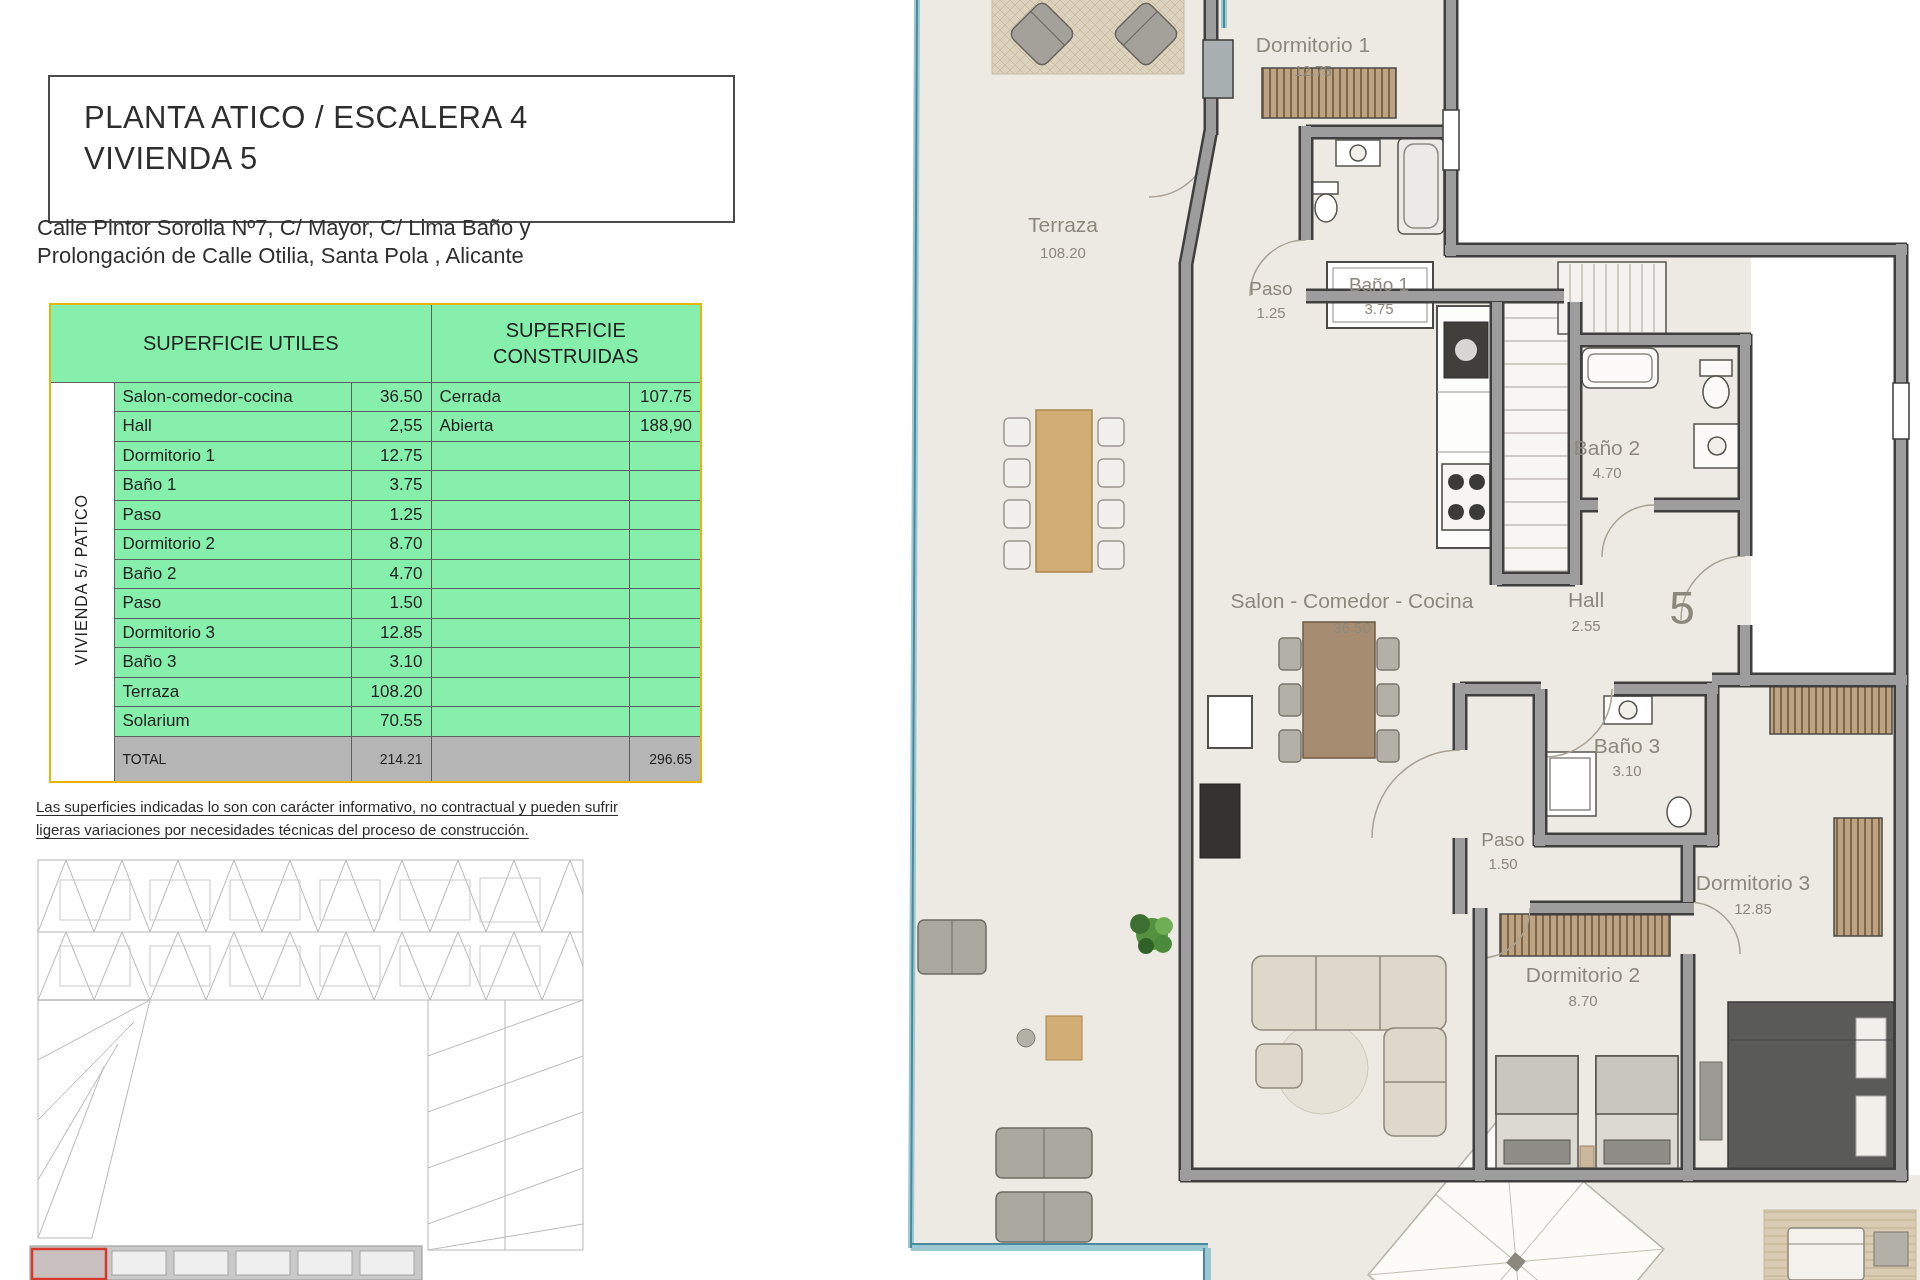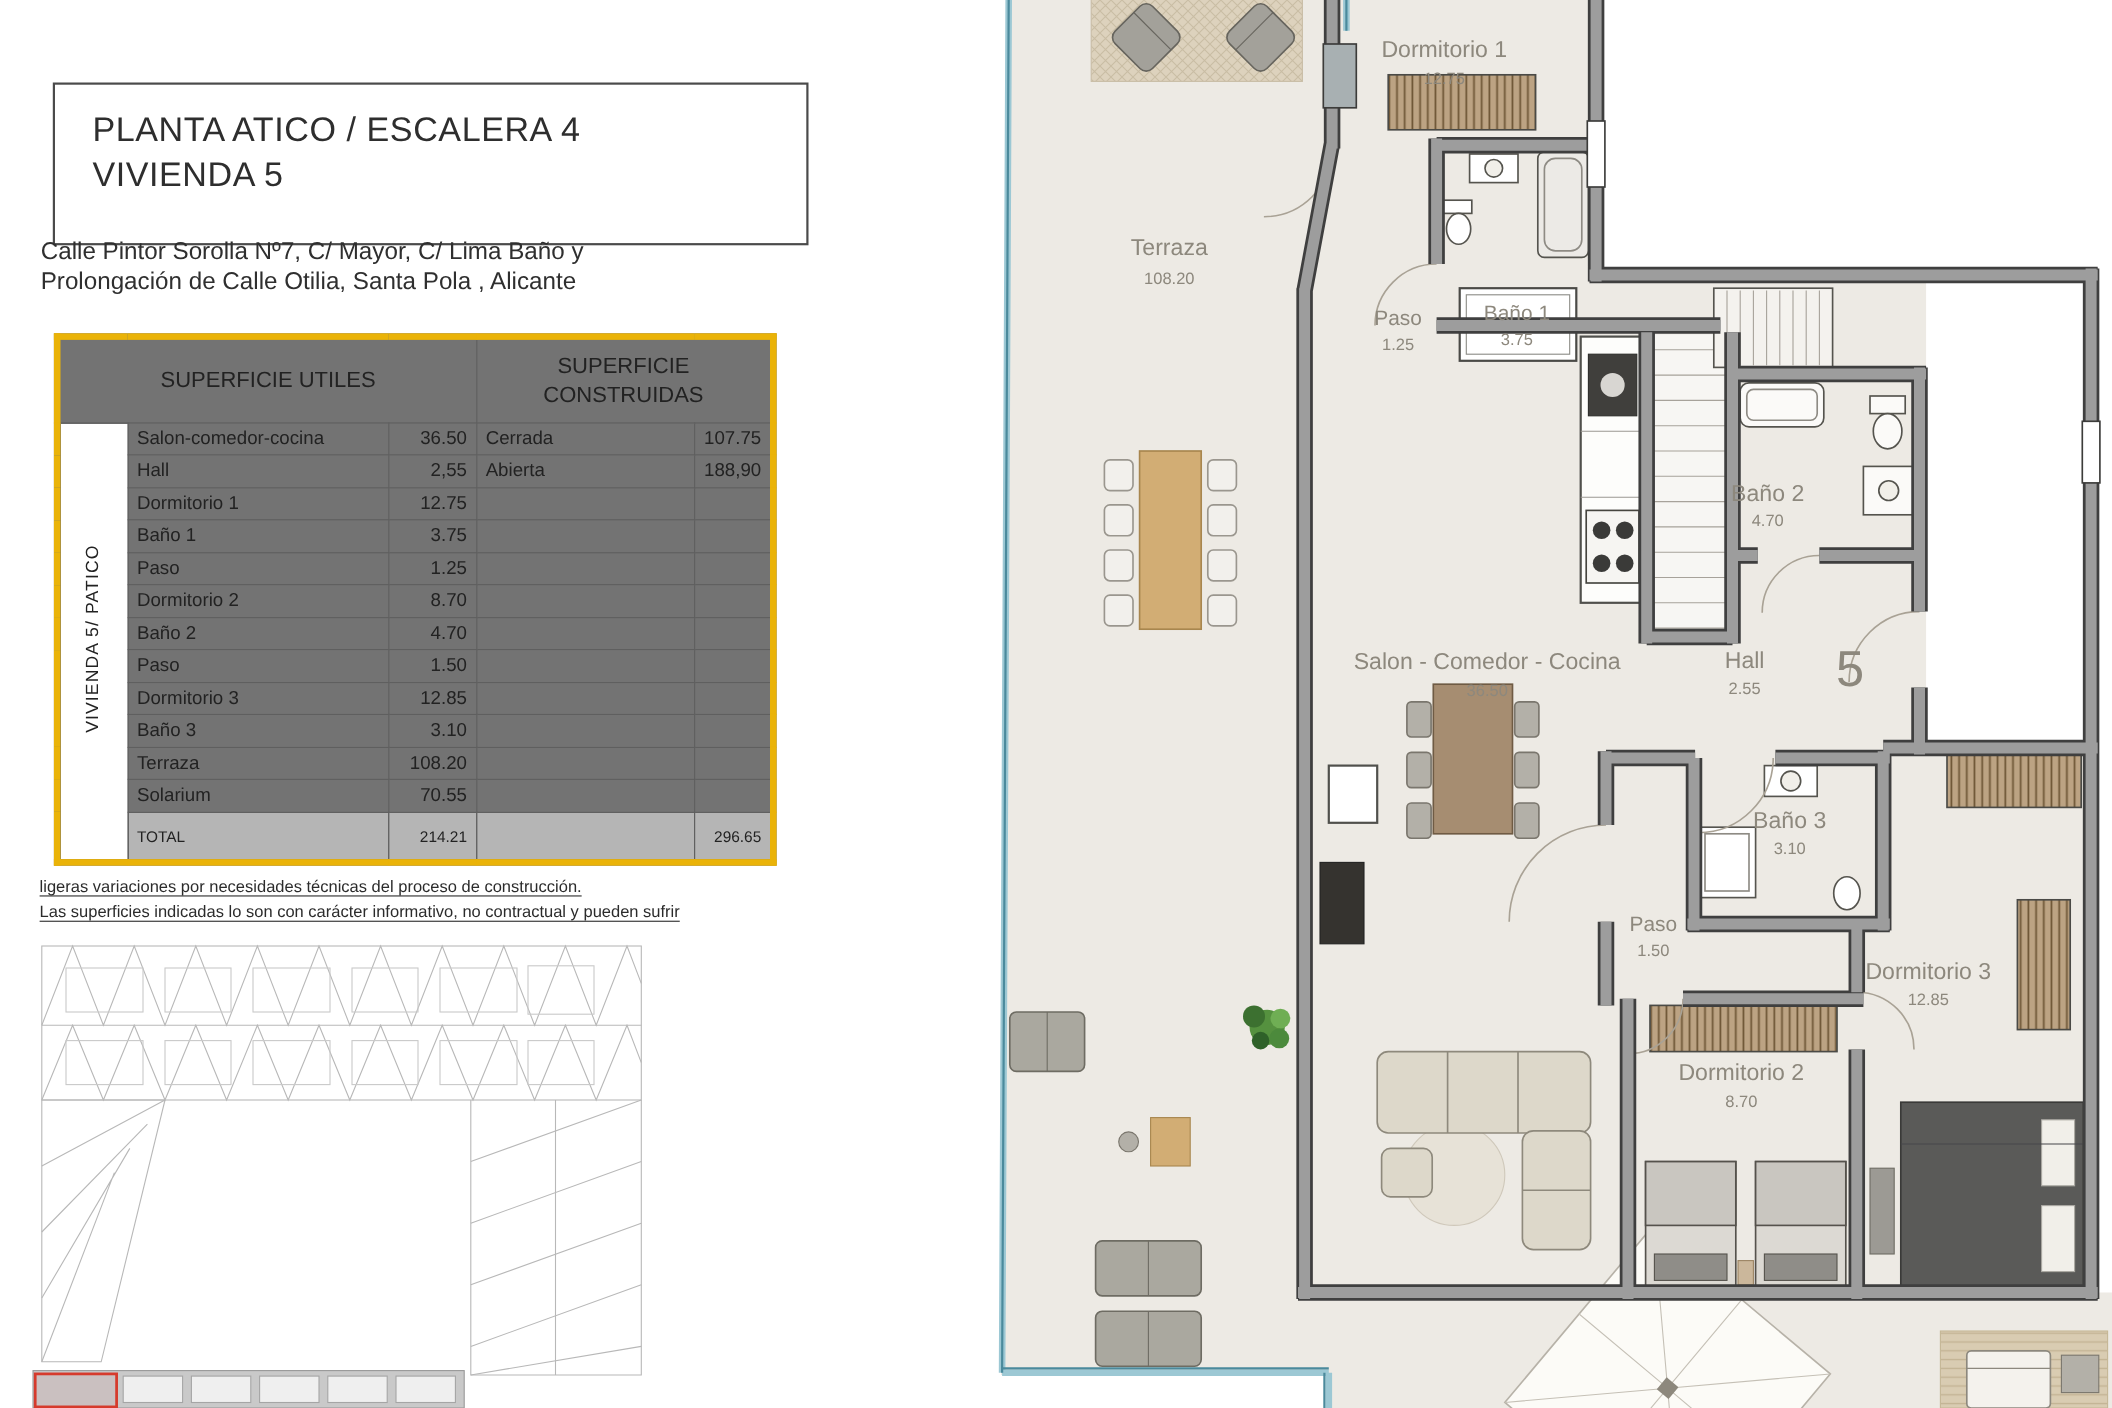--- a/index.html
+++ b/index.html
@@ -11,21 +11,21 @@
   .title-box{
     position:absolute;left:48px;top:75px;width:687px;height:148px;
     border:2px solid #4a4a4a;box-sizing:border-box;padding:20px 0 0 34px;
     color:#2e2e2e;font-size:31px;line-height:41px;letter-spacing:.5px;
   }
   .address{
     position:absolute;left:37px;top:214px;font-size:22px;color:#2f2f2f;line-height:28px;
   }
   .areas-table{
     position:absolute;left:49px;top:303px;border-collapse:collapse;
-    border:6px solid #eab308;table-layout:fixed;width:651px;background:#737373;
+    border:2px solid #eab308;table-layout:fixed;width:651px;background:#86efac;
   }
   .areas-table th,.areas-table td{
     border:1px solid #5f5f5f;font-weight:normal;color:#222;
     padding:1px 8px;box-sizing:border-box;white-space:nowrap;overflow:hidden;
   }
   .areas-table thead th{height:78px;font-size:20px;text-align:center;line-height:26px;}
   .areas-table tbody tr{height:29.5px;}
   .areas-table td{font-size:17px;}
   .side-cell{width:64px;background:#fff;text-align:center;vertical-align:middle;}
   .side-label{
@@ -157,22 +157,22 @@
       <tr class="total-row">
         <td class="name-cell">TOTAL</td>
         <td class="value-cell">214.21</td>
         <td class="built-label-cell"></td>
         <td class="built-value-cell">296.65</td>
       </tr>
     </tbody>
 </table>
 
 <div class="disclaimer">
+  <span>Las superficies indicadas lo son con carácter informativo, no contractual y pueden sufrir</span>
   <span>ligeras variaciones por necesidades técnicas del proceso de construcción.</span>
-  <span>Las superficies indicadas lo son con carácter informativo, no contractual y pueden sufrir</span>
 </div>
 
 <svg class="siteplan-svg" width="760" height="1280" viewBox="0 0 760 1280">
   <g stroke="#b8b8b8" stroke-width="1" fill="none">
     <rect x="38" y="860" width="545" height="140"></rect>
     <path d="M38,932 H583"></path>
     <path d="M38,932 L66,860 L94,932 L122,860 L150,932 L178,860 L206,932 L234,860 L262,932 L290,860 L318,932 L346,860 L374,932 L402,860 L430,932 L458,860 L486,932 L514,860 L542,932 L570,860 L583,894"></path>
     <path d="M38,1000 L66,932 L94,1000 L122,932 L150,1000 L178,932 L206,1000 L234,932 L262,1000 L290,932 L318,1000 L346,932 L374,1000 L402,932 L430,1000 L458,932 L486,1000 L514,932 L542,1000 L570,932 L583,966"></path>
     <path d="M428,1000 V1250 H583 V1000"></path>
     <path d="M505,1000 V1250"></path>

